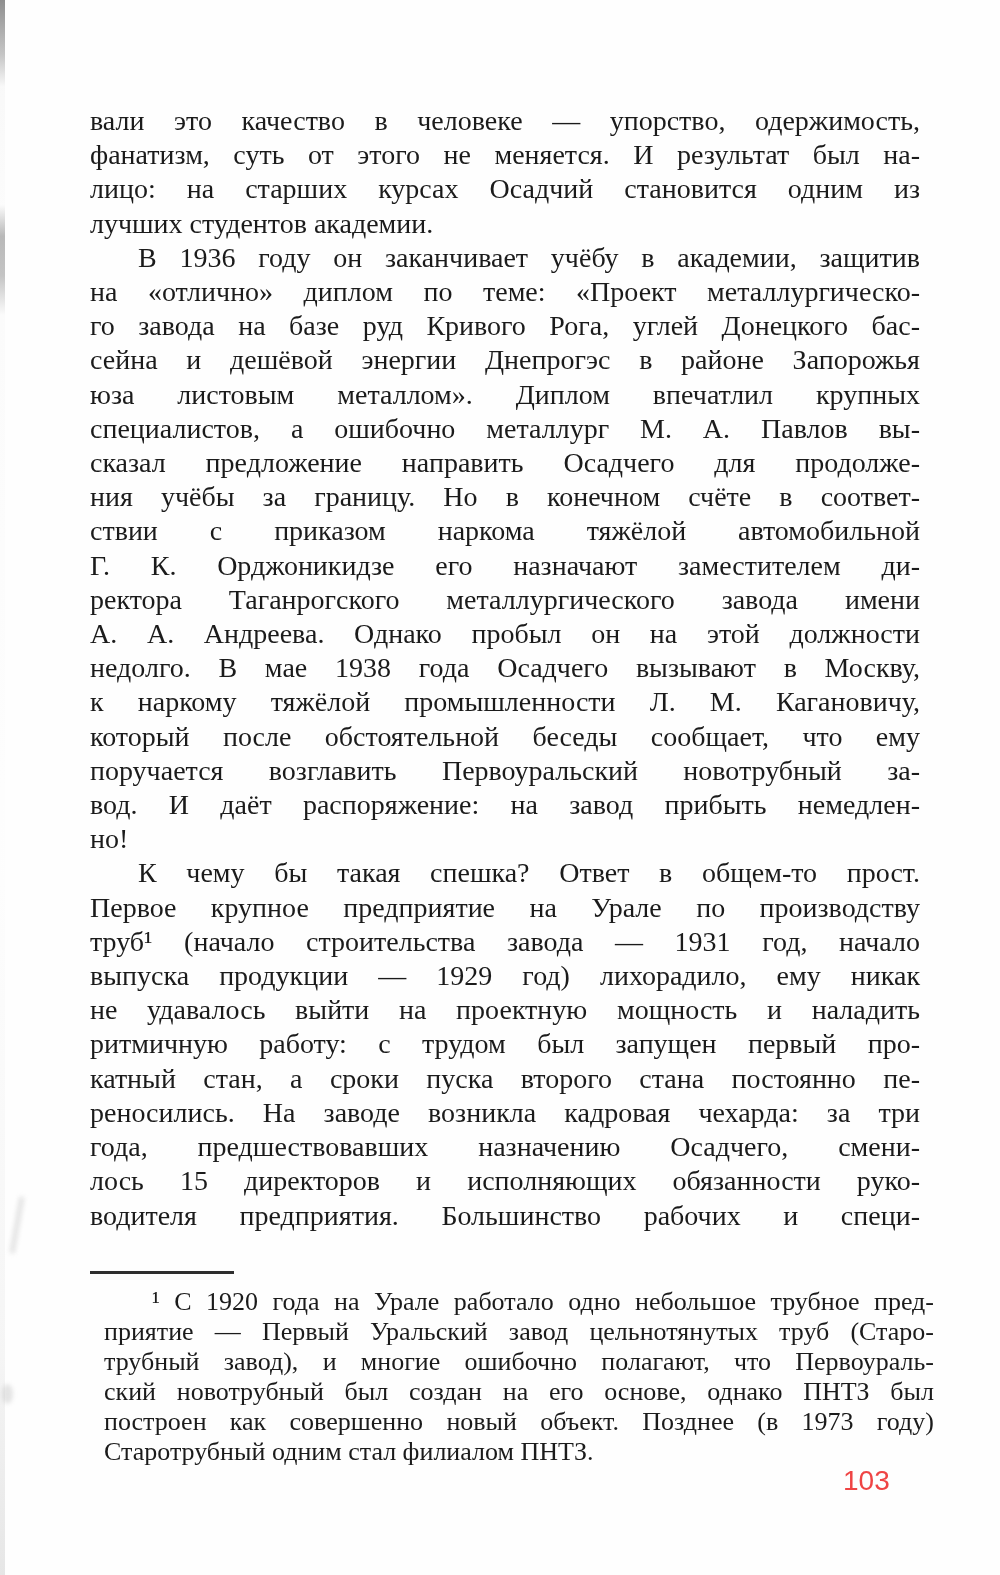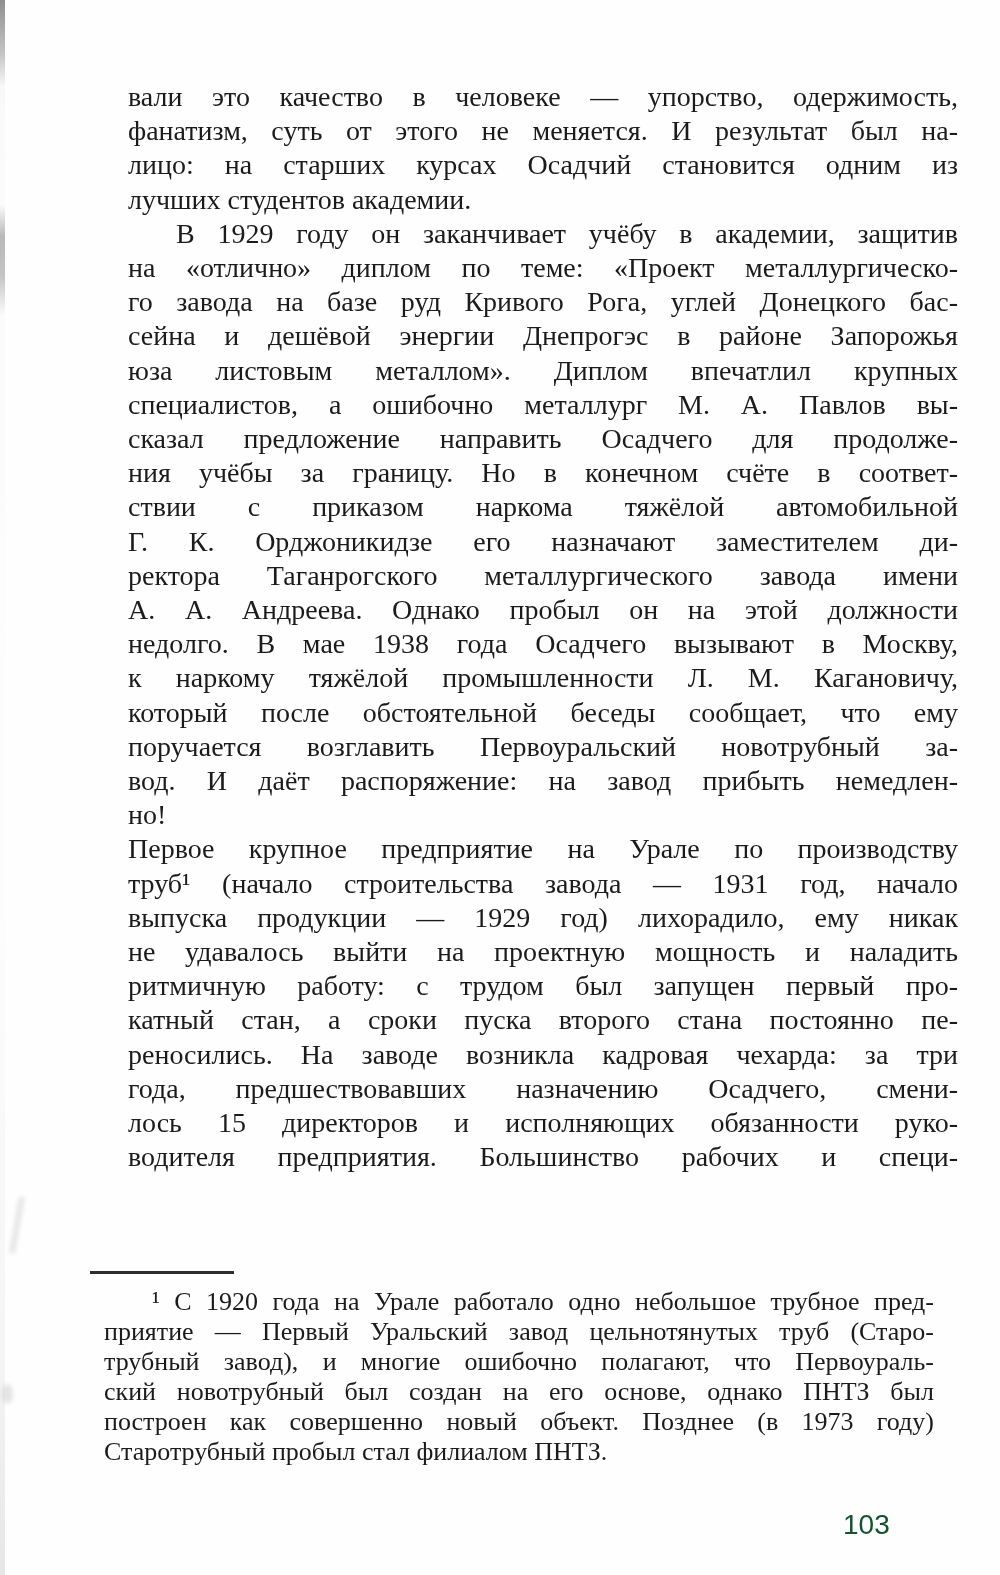--- a/index.html
+++ b/index.html
@@ -49,25 +49,24 @@
     left: 2px; top: 1384px;
     width: 11px; height: 20px;
     background: rgba(160,160,160,0.28);
     border-radius: 50%;
     filter: blur(2px);
     pointer-events: none;
   }
 
   .body-text {
     position: absolute;
-    left: 90px; top: 80px;
+    left: 90px; top: 104px;
     width: 830px;
     font-size: 28px;
     line-height: 34.2px;
-    margin-left: 38px;
   }
   .footnote-rule {
     position: absolute;
     left: 90px; top: 1271px;
     width: 144px; height: 3px;
     background: #2e2e2e;
   }
   .footnote-text {
     position: absolute;
     left: 104px; top: 1287px;
@@ -86,72 +85,72 @@
   }
   .line.indent {
     text-indent: 48px;
   }
   .page-number {
     position: absolute;
     left: 843px; top: 1466px;
     font-family: "Liberation Sans", sans-serif;
     font-size: 28px;
     line-height: 30px;
-    color: #14532d;
-    margin-top: 44px;
+    color: #ef4444;
   }
 </style>
 </head>
 <body>
 
 <div class="page">
   <div class="left-edge"></div>
   <div class="smudge"></div>
   <div class="blob"></div>
 
   <div class="body-text">
       <div class="line">вали это качество в человеке — упорство, одержимость,</div>
       <div class="line">фанатизм, суть от этого не меняется. И результат был на-</div>
       <div class="line">лицо: на старших курсах Осадчий становится одним из</div>
       <div class="line last">лучших студентов академии.</div>
-      <div class="line indent">В 1929 году он заканчивает учёбу в академии, защитив</div>
+      <div class="line indent">В 1936 году он заканчивает учёбу в академии, защитив</div>
       <div class="line">на «отлично» диплом по теме: «Проект металлургическо-</div>
       <div class="line">го завода на базе руд Кривого Рога, углей Донецкого бас-</div>
       <div class="line">сейна и дешёвой энергии Днепрогэс в районе Запорожья</div>
       <div class="line">юза листовым металлом». Диплом впечатлил крупных</div>
       <div class="line">специалистов, а ошибочно металлург М. А. Павлов вы-</div>
       <div class="line">сказал предложение направить Осадчего для продолже-</div>
       <div class="line">ния учёбы за границу. Но в конечном счёте в соответ-</div>
       <div class="line">ствии с приказом наркома тяжёлой автомобильной</div>
       <div class="line">Г. К. Орджоникидзе его назначают заместителем ди-</div>
       <div class="line">ректора Таганрогского металлургического завода имени</div>
       <div class="line">А. А. Андреева. Однако пробыл он на этой должности</div>
       <div class="line">недолго. В мае 1938 года Осадчего вызывают в Москву,</div>
       <div class="line">к наркому тяжёлой промышленности Л. М. Кагановичу,</div>
       <div class="line">который после обстоятельной беседы сообщает, что ему</div>
       <div class="line">поручается возглавить Первоуральский новотрубный за-</div>
       <div class="line">вод. И даёт распоряжение: на завод прибыть немедлен-</div>
       <div class="line last">но!</div>
+      <div class="line indent">К чему бы такая спешка? Ответ в общем-то прост.</div>
       <div class="line">Первое крупное предприятие на Урале по производству</div>
       <div class="line">труб¹ (начало строительства завода — 1931 год, начало</div>
       <div class="line">выпуска продукции — 1929 год) лихорадило, ему никак</div>
       <div class="line">не удавалось выйти на проектную мощность и наладить</div>
       <div class="line">ритмичную работу: с трудом был запущен первый про-</div>
       <div class="line">катный стан, а сроки пуска второго стана постоянно пе-</div>
       <div class="line">реносились. На заводе возникла кадровая чехарда: за три</div>
       <div class="line">года, предшествовавших назначению Осадчего, смени-</div>
       <div class="line">лось 15 директоров и исполняющих обязанности руко-</div>
       <div class="line">водителя предприятия. Большинство рабочих и специ-</div>
     </div>
 
   <div class="footnote-rule"></div>
 
   <div class="footnote-text">
       <div class="line indent">¹ С 1920 года на Урале работало одно небольшое трубное пред-</div>
       <div class="line">приятие — Первый Уральский завод цельнотянутых труб (Старо-</div>
       <div class="line">трубный завод), и многие ошибочно полагают, что Первоураль-</div>
       <div class="line">ский новотрубный был создан на его основе, однако ПНТЗ был</div>
       <div class="line">построен как совершенно новый объект. Позднее (в 1973 году)</div>
-      <div class="line last">Старотрубный пробыл стал филиалом ПНТЗ.</div>
+      <div class="line last">Старотрубный одним стал филиалом ПНТЗ.</div>
     </div>
 
   <div class="page-number">103</div>
 </div>
 
 </body></html>

